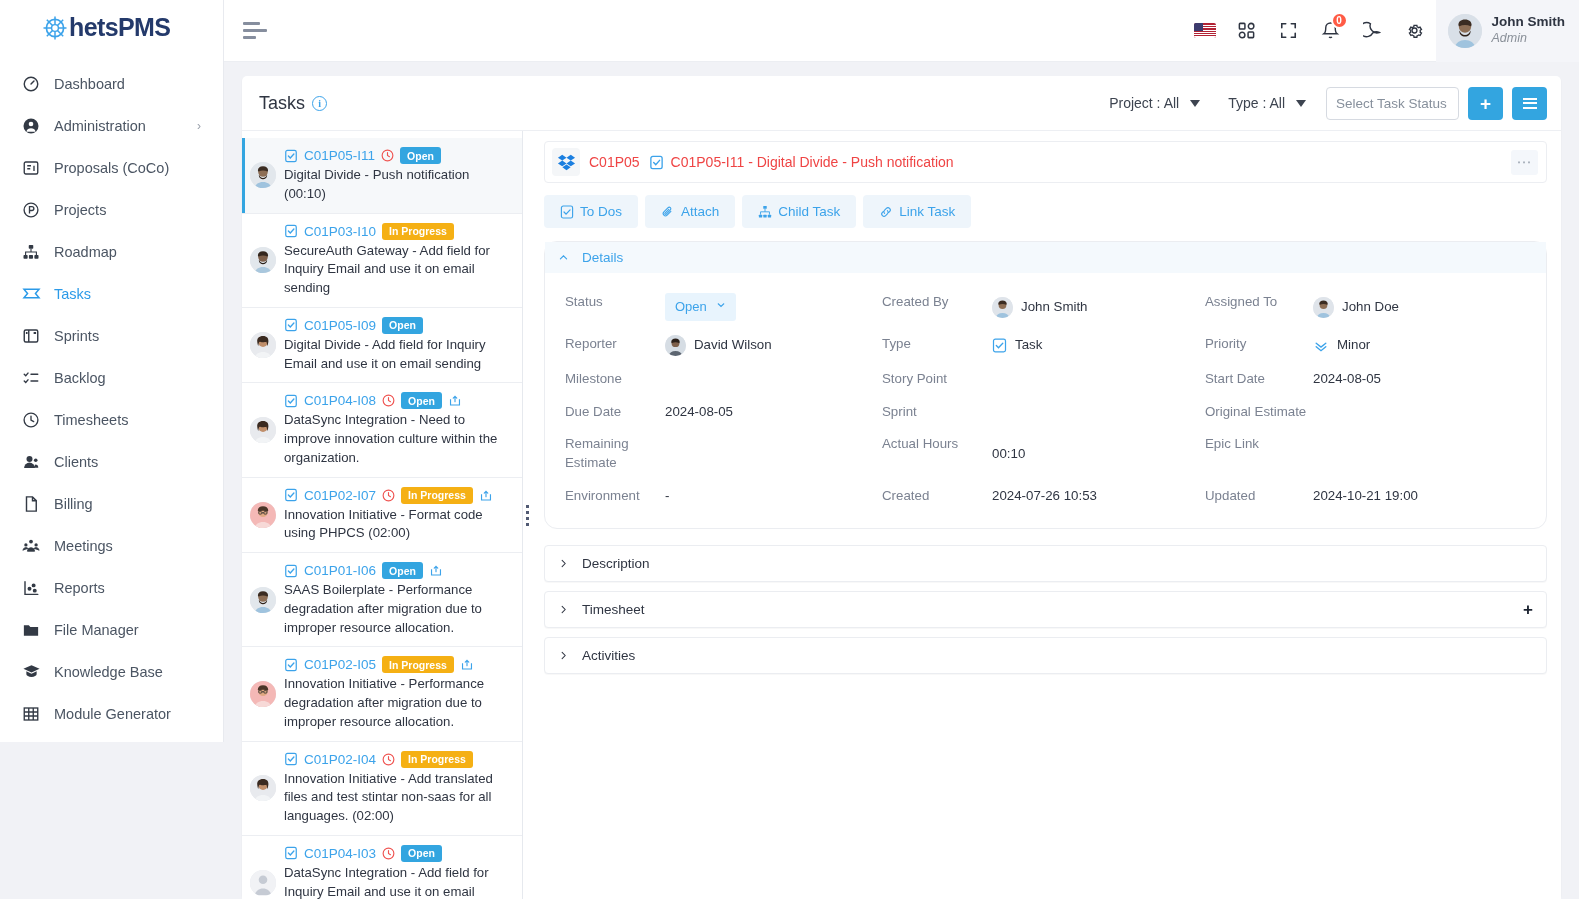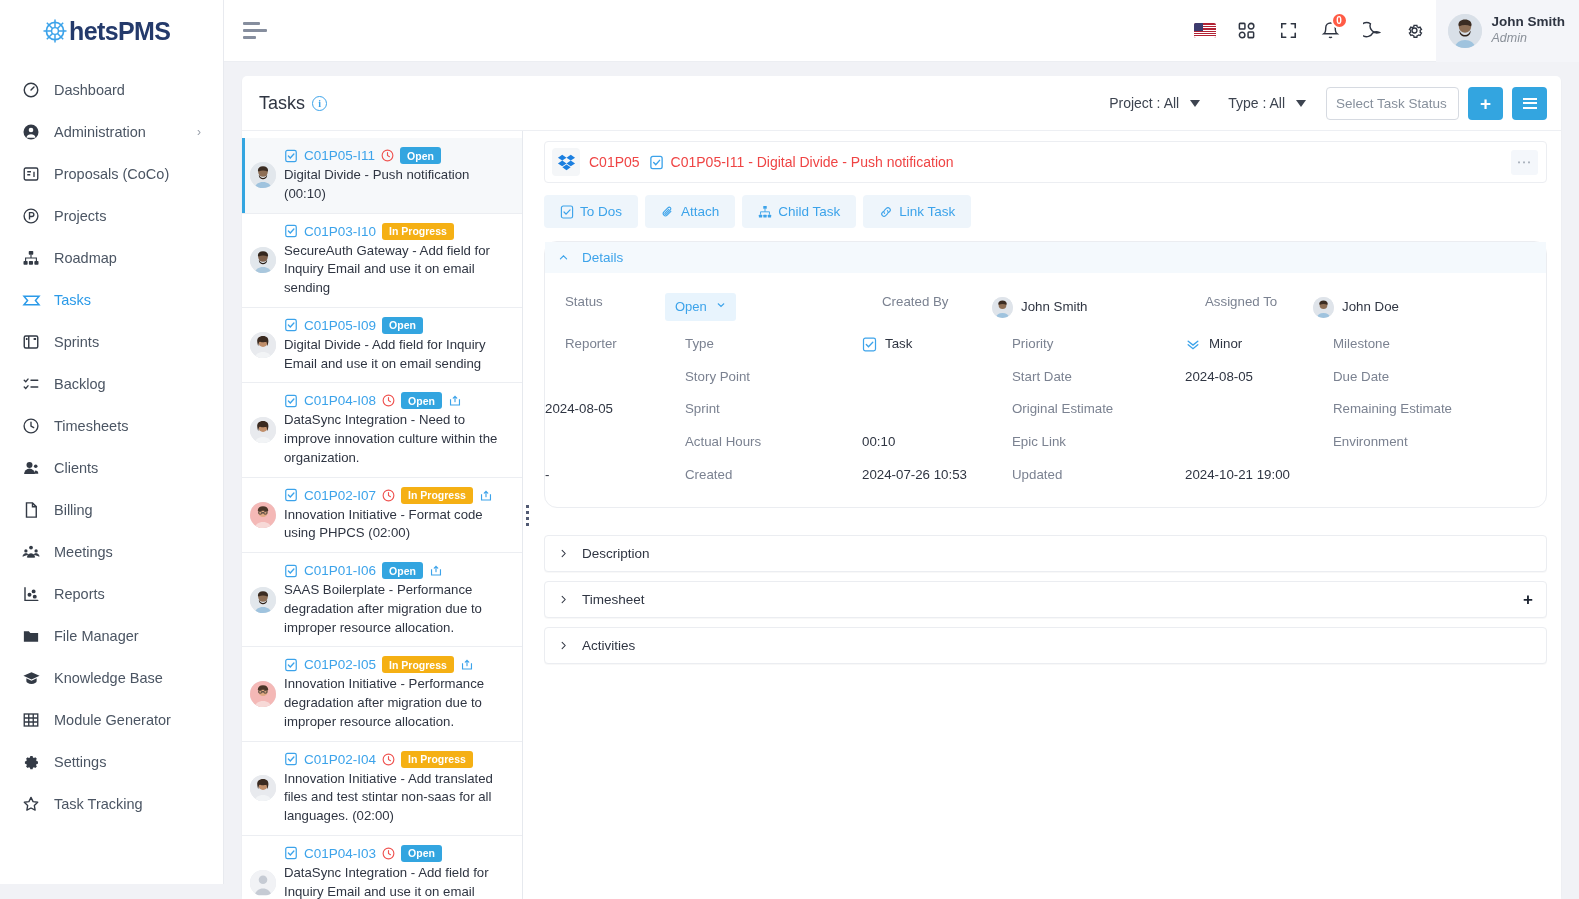--- a/index.html
+++ b/index.html
@@ -5,21 +5,21 @@
   * { box-sizing: border-box; margin: 0; padding: 0; }
   html, body {
     width: 1579px; height: 899px;
     font-family: "Liberation Sans", sans-serif;
     background: #f1f2f6; overflow: hidden;
   }
   body { display: flex; }
 
   
   .sidebar {
-    width: 224px; height: 884px; background: #ffffff;
+    width: 224px; height: 742px; background: #ffffff;
     border-right: 1px solid #e8eaef; flex: 0 0 224px;
     display: flex; flex-direction: column;
   }
   .logo-wrap {
     height: 62px; display: flex; align-items: center;
     padding-left: 42px;
   }
   .logo-mark { width: 26px; height: 26px; margin-right: 1px; flex: 0 0 26px; }
   .logo-text {
     font-size: 25px; font-weight: 600; letter-spacing: -0.6px;
@@ -223,21 +223,21 @@
   }
   .mini-av {
     width: 21px; height: 21px; border-radius: 50%; flex: 0 0 21px; overflow: hidden;
     background: #dfe3ea;
   }
   .status-pill {
     background: #e8f4fd; color: #3ca3ea; font-size: 13px; border-radius: 3px;
     padding: 5px 10px; display: inline-flex; align-items: center; gap: 9px; cursor: pointer;
   }
   .pill-chev { font-size: 11px; }
-  .sections { margin-top: 27px; display: flex; flex-direction: column; gap: 9px; }
+  .sections { margin-top: 16px; display: flex; flex-direction: column; gap: 9px; }
   .section-bar {
     border: 1px solid #ebedf1; border-radius: 4px; background: #fff;
     display: flex; align-items: center; height: 37px; padding: 0 13px;
     font-size: 13.5px; color: #2f3542; cursor: pointer;
     box-shadow: 0 1px 1px rgba(16,24,40,.03);
   }
 
   
   .face { width: 100%; height: 100%; display: block; }
 </style>
@@ -892,20 +892,31 @@
                       <rect width="21" height="21" fill="#dfe4ea"></rect>
                       <circle cx="10.5" cy="8" r="3.9" fill="#8d6e55"></circle>
                       <path d="M10.5 3.4c2.7 0 4.2 1.6 4.2 3.4 0 .65-.33 1-.66.9-1-.5-2.2-.75-3.54-.75s-2.54.25-3.54.75c-.33.1-.66-.25-.66-.9 0-1.8 1.5-3.4 4.2-3.4z" fill="#3b2c22"></path>
                       <path d="M3.6 21c.8-3.2 3.3-5 6.9-5s6.1 1.8 6.9 5z" fill="#9fc3de"></path>
                     </svg>
                 </span>
                 <span>John Doe</span>
               </div>
 
               <div class="fl">Reporter</div>
+              <div class="fv">
+                <span class="mini-av">
+                  <svg class="face" viewBox="0 0 21 21">
+                      <rect width="21" height="21" fill="#d6dde4"></rect>
+                      <circle cx="10.5" cy="8.2" r="3.9" fill="#7d5f4a"></circle>
+                      <path d="M10.5 3.6c2.7 0 4.2 1.6 4.2 3.4 0 .65-.33 1-.66.9-1-.5-2.2-.75-3.54-.75s-2.54.25-3.54.75c-.33.1-.66-.25-.66-.9 0-1.8 1.5-3.4 4.2-3.4z" fill="#2b2019"></path>
+                      <path d="M3.6 21c.8-3.2 3.3-5 6.9-5s6.1 1.8 6.9 5z" fill="#5c6570"></path>
+                    </svg>
+                </span>
+                <span>David Wilson</span>
+              </div>
               <div class="fl">Type</div>
               <div class="fv">
                 <svg width="15" height="15" viewBox="0 0 16 16">
                     <rect x="1.6" y="1.2" width="12.8" height="13.6" rx="2" fill="none" stroke="#3ca3ea" stroke-width="1.3"></rect>
                     <path d="M4.6 8l2.3 2.4L11.5 5.6" fill="none" stroke="#3ca3ea" stroke-width="1.4" stroke-linecap="round"></path>
                   </svg>
                 <span>Task</span>
               </div>
               <div class="fl">Priority</div>
               <div class="fv">

